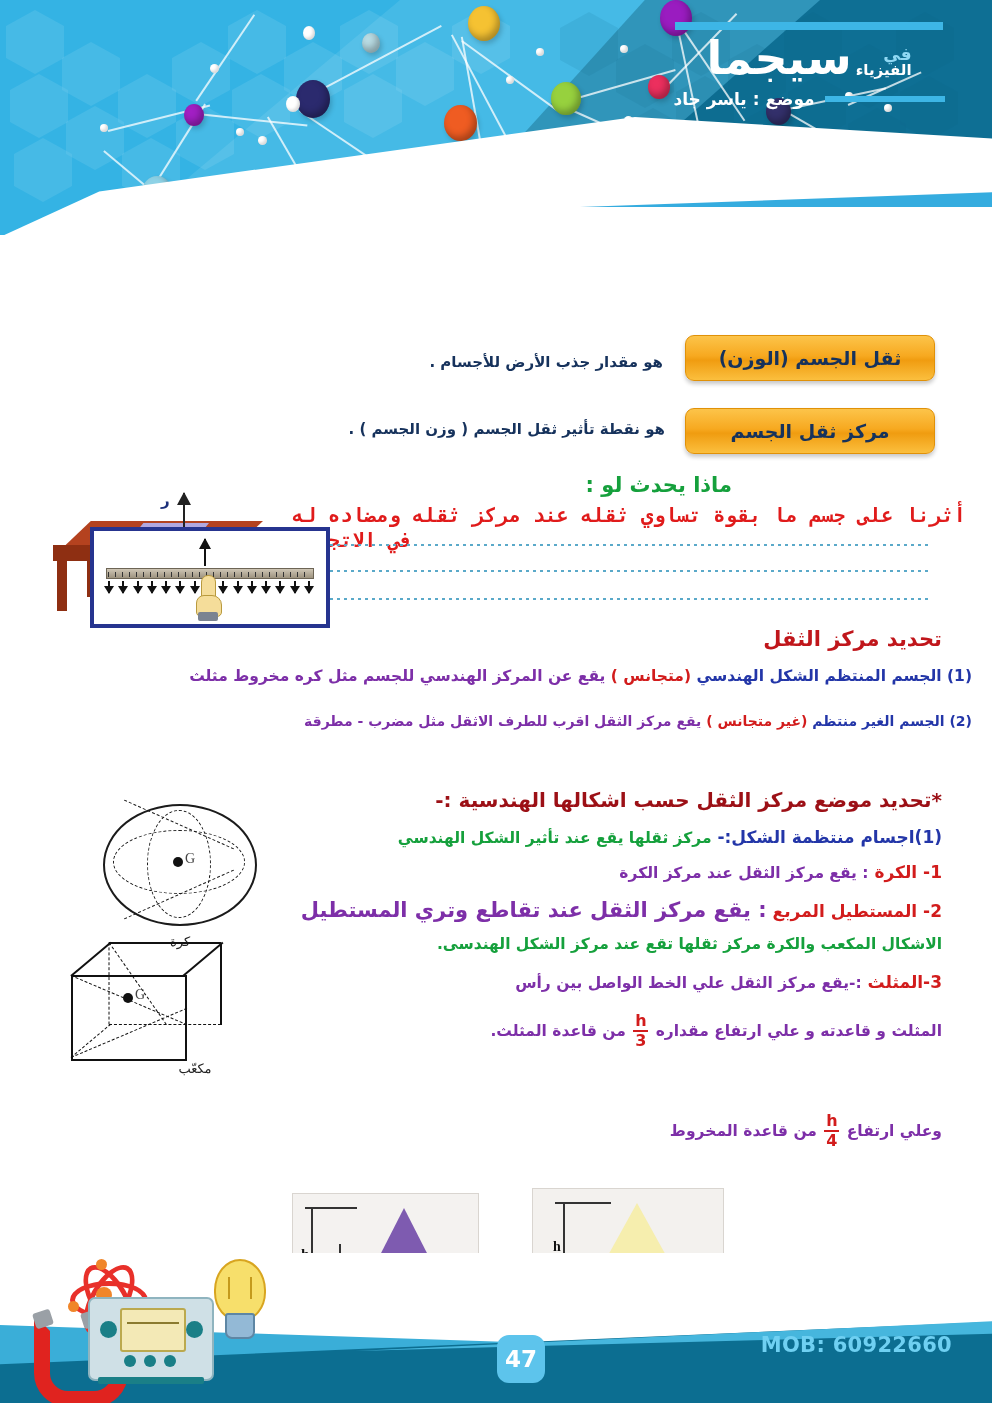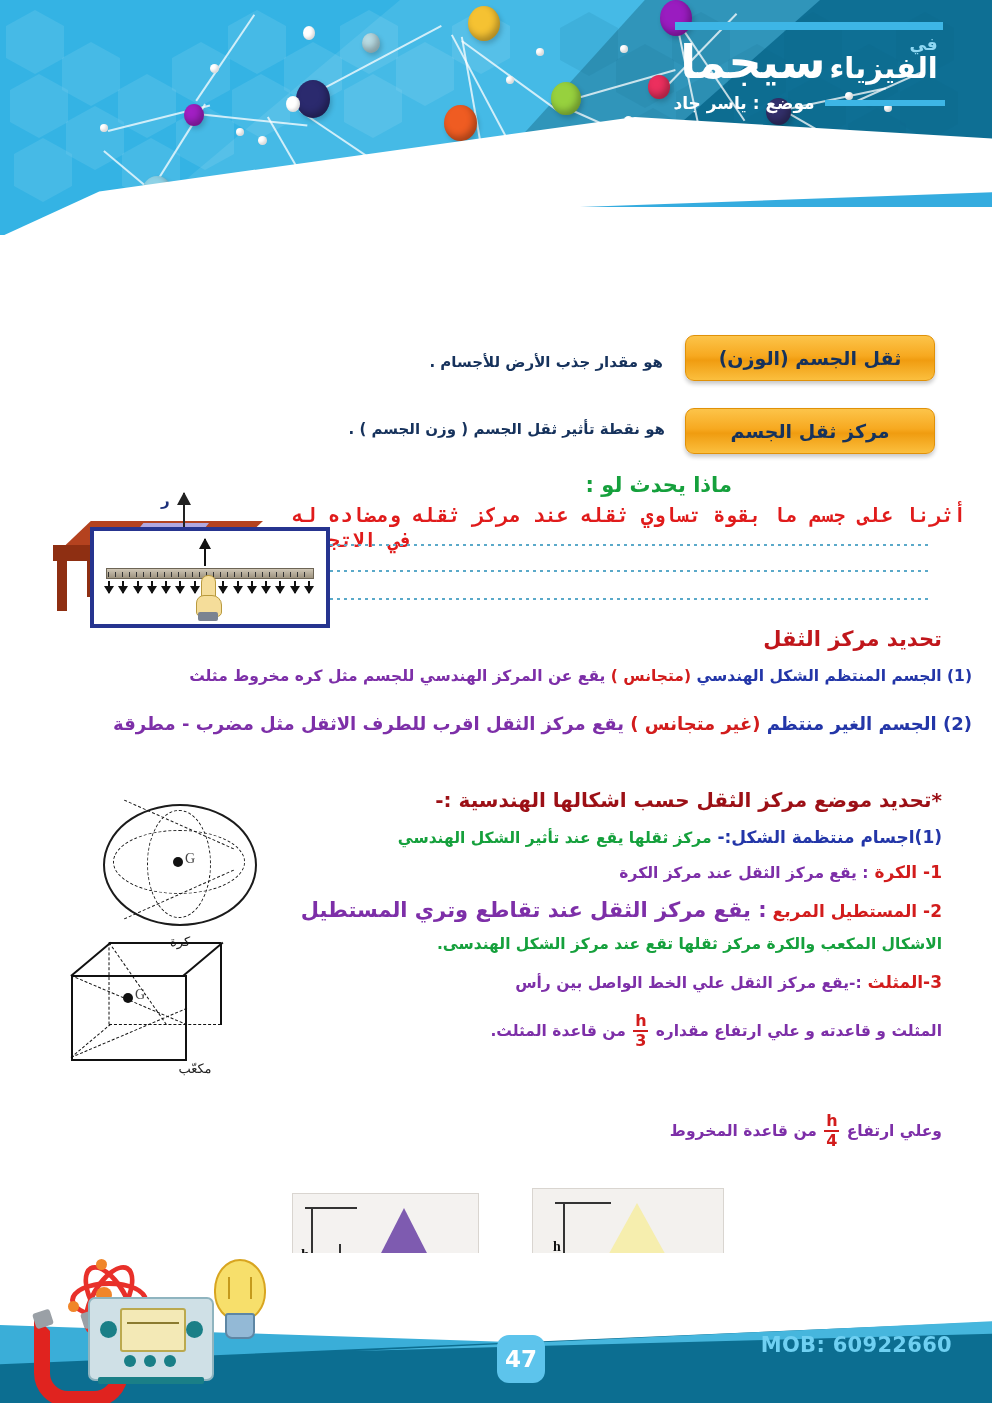--- a/index.html
+++ b/index.html
@@ -51,21 +51,21 @@
   
   .logo-wrap { position:absolute; right:18px; top:22px; width:330px; text-align:center; }
   .logo-rule-top { width:268px; height:8px; background:#3db6e6; margin:0 auto 6px auto; }
   .logo-line { display:flex; align-items:flex-end; justify-content:center; gap:4px; direction:rtl; }
   .logo-main {
     font-family:"DejaVu Sans","Liberation Sans",sans-serif;
     font-size:46px; font-weight:bold; color:#ffffff; line-height:.98; letter-spacing:-1px;
   }
   .logo-sub-col { display:flex; flex-direction:column; align-items:flex-start; margin-bottom:2px; }
   .logo-fee { font-size:17px; font-weight:bold; color:#8fd8f3; line-height:1; }
-  .logo-phys { font-size:29px; font-weight:bold; color:#ffffff; line-height:1.05; }
+  .logo-phys { font-size:15px; font-weight:bold; color:#ffffff; line-height:1.05; }
   .logo-author-row { display:flex; align-items:center; justify-content:center; gap:10px; margin-top:8px; }
   .logo-rule-bot { width:120px; height:6px; background:#3db6e6; }
   .logo-author { font-size:17px; font-weight:bold; color:#ffffff; }
 
   
   .content { position:absolute; left:0; top:235px; width:992px; height:1090px; }
 
   .btn-orange {
     position:absolute;
     background:linear-gradient(180deg,#fcc44a 0%,#f7a920 45%,#f09c10 55%,#fbbf3e 100%);
@@ -390,21 +390,21 @@
     </div>
 
     <div class="h-red" style="right:50px; top:392px; font-size:21px;">تحديد مركز الثقل</div>
 
     <div class="line" style="right:20px; top:432px; width:940px; font-size:15.5px;">
       <span class="t-blue">(1) الجسم المنتظم الشكل الهندسي</span>
       <span class="t-red">(متجانس )</span>
       <span class="t-purple">يقع عن المركز الهندسي للجسم مثل كره  مخروط  مثلث</span>
     </div>
 
-    <div class="line" style="right:20px; top:478px; width:940px; font-size:18px;">
+    <div class="line" style="right:20px; top:478px; width:940px; font-size:14px;">
       <span class="t-blue">(2) الجسم الغير منتظم</span>
       <span class="t-red">(غير متجانس )</span>
       <span class="t-purple">يقع مركز الثقل اقرب للطرف الاثقل مثل مضرب - مطرقة</span>
     </div>
 
     <div class="fig-sphere">
       <div class="sph"></div>
       <div class="sph-e1"></div>
       <div class="sph-e2"></div>
       <div class="sph-d1"></div>

